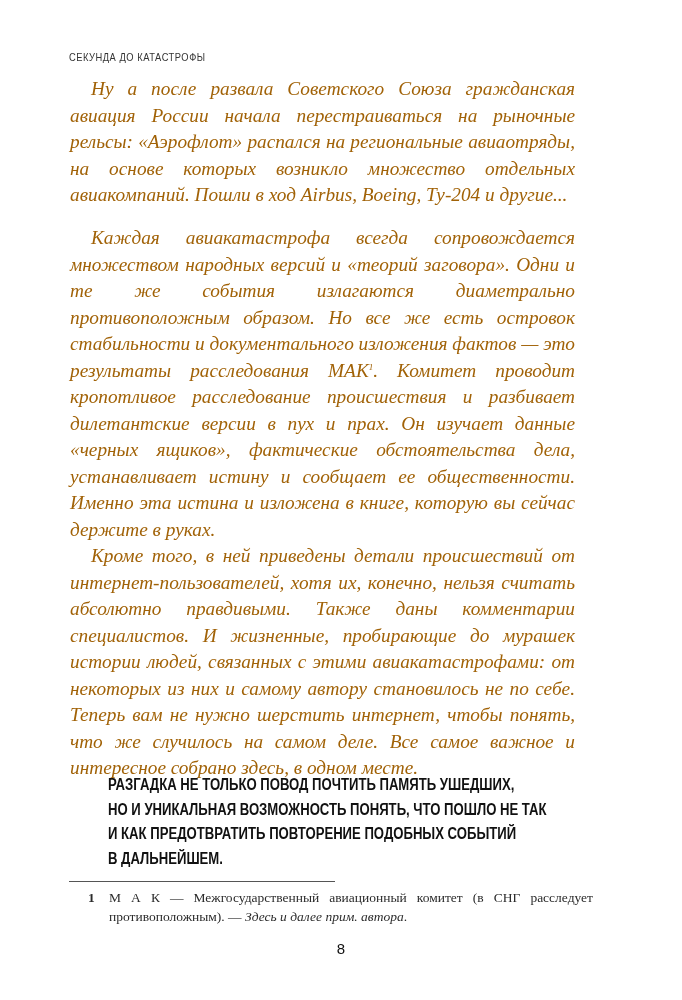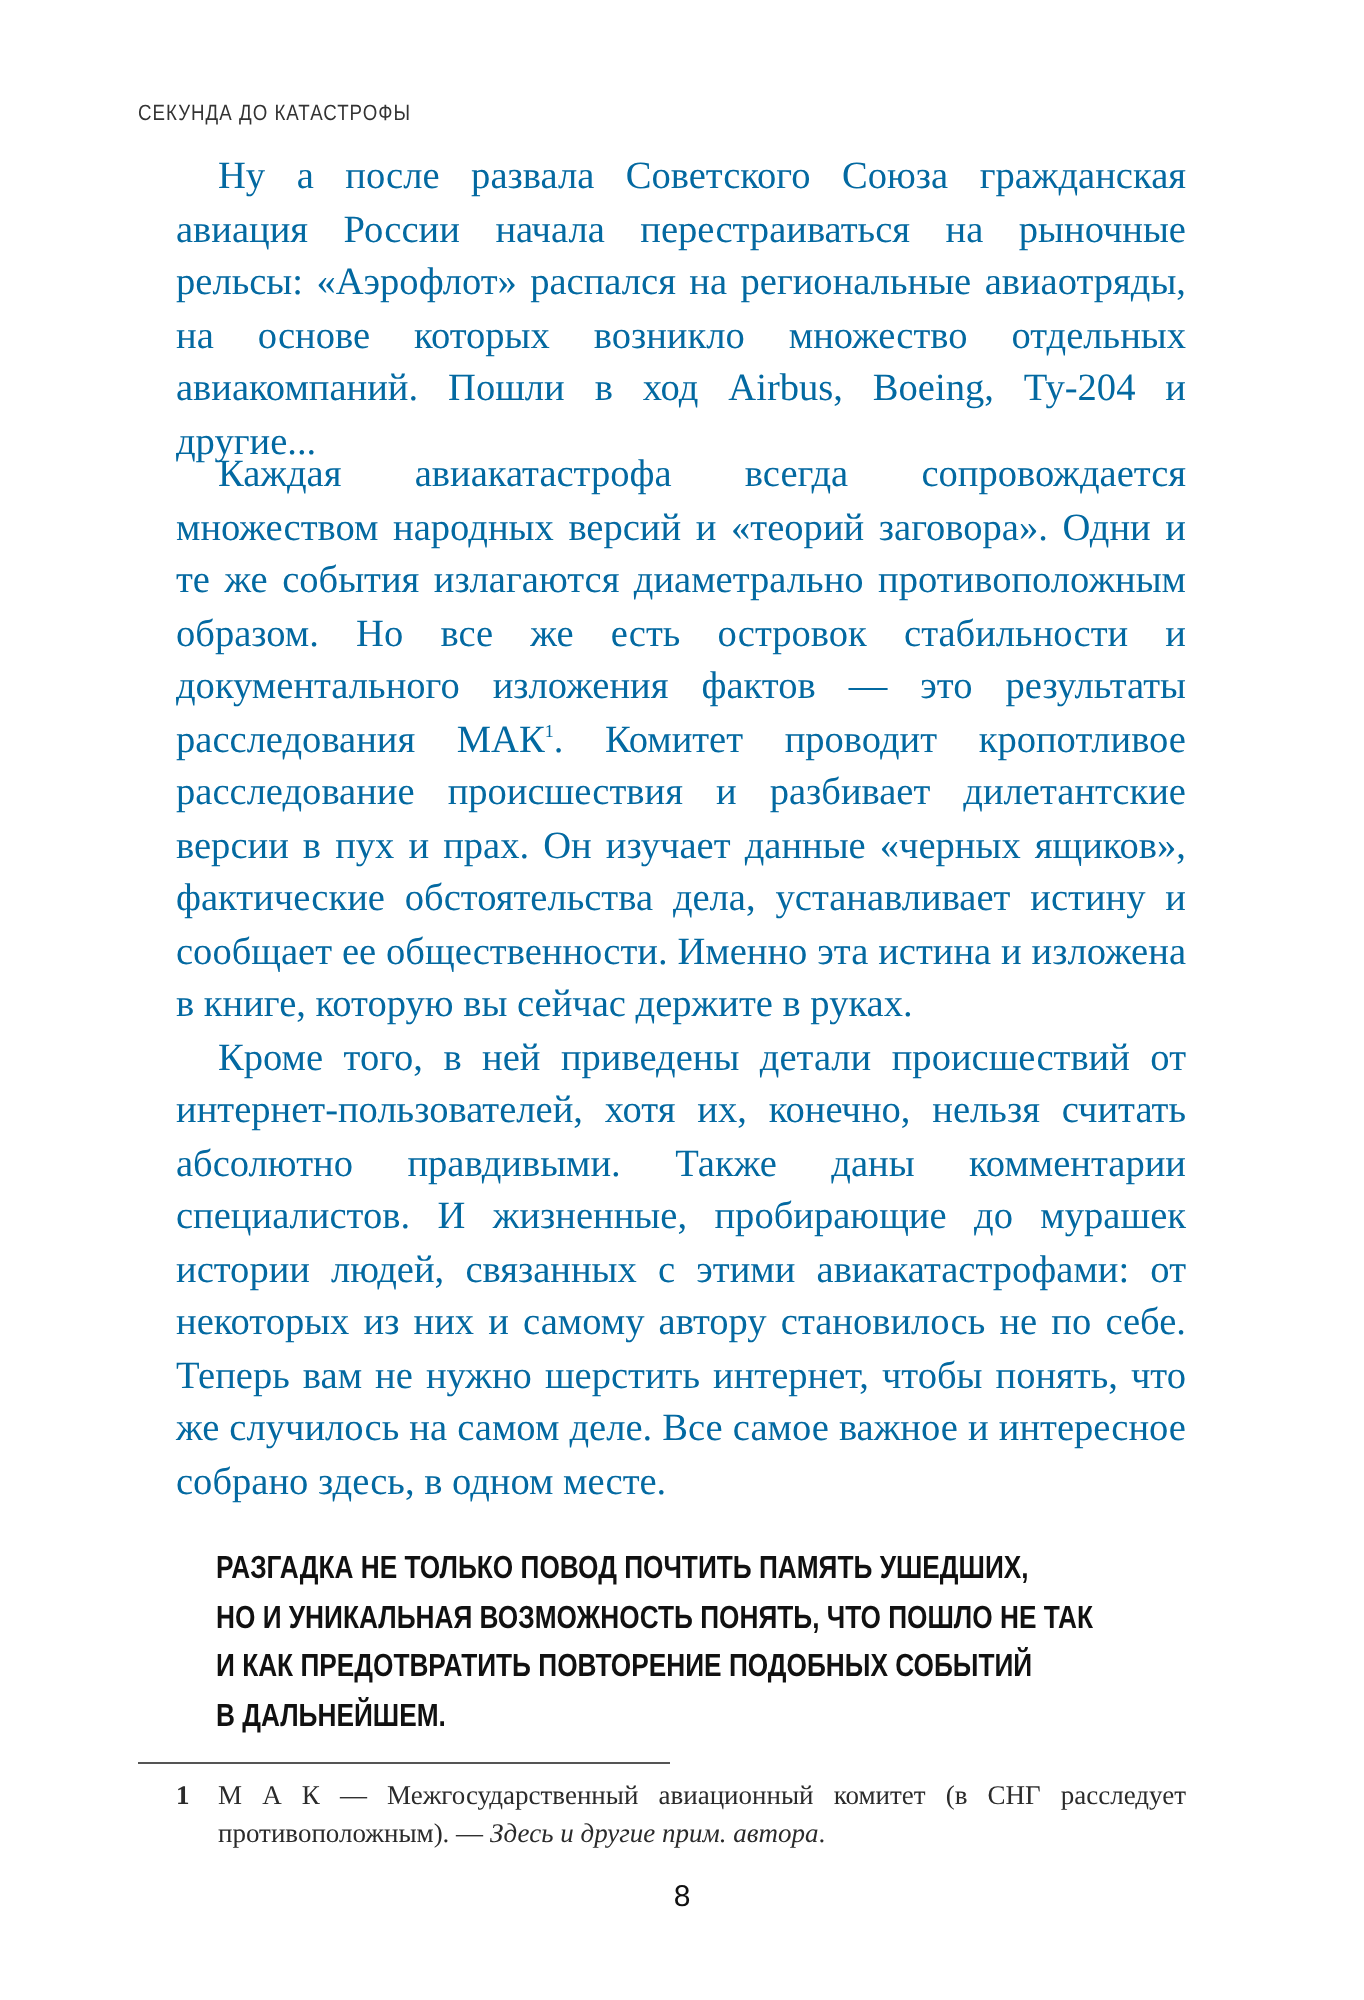--- a/index.html
+++ b/index.html
@@ -3,23 +3,23 @@
 <meta charset="utf-8">
 <style>
   html, body { margin: 0; padding: 0; background: #ffffff; }
   body { width: 682px; height: 1000px; position: relative; overflow: hidden; color: #2b2b2b; }
   .running-head {
     position: absolute; left: 69px; top: 51px;
     font-family: "Liberation Sans", sans-serif; font-size: 11px; letter-spacing: 0.6px;
     font-weight: normal; color: #333; transform: scaleX(0.85); transform-origin: left center;
   }
   .body-text {
-    position: absolute; left: 88px; width: 505px;
+    position: absolute; left: 70px; width: 505px;
     font-family: "Liberation Serif", serif; font-size: 19.3px; line-height: 26.5px;
-    text-align: justify; color: #0369a1;
+    text-align: justify; color: #a16207; font-style: italic;
   }
   .body-text p { margin: 0; text-indent: 21px; text-align: justify; text-align-last: left; }
   #block1 { top: 76px; }
   #block2 { top: 225px; }
   sup.fn { font-size: 9px; vertical-align: super; line-height: 0; }
   .callout {
     position: absolute; left: 108px; top: 773px; width: 430px;
     font-family: "Liberation Sans", sans-serif; font-weight: bold; font-size: 16px;
     line-height: 24.5px; color: #111; text-transform: uppercase;
     transform: scaleX(0.82); transform-origin: left top; white-space: nowrap;
@@ -58,16 +58,16 @@
   <div>Разгадка не только повод почтить память ушедших,</div>
   <div>но и уникальная возможность понять, что пошло не так</div>
   <div>и как предотвратить повторение подобных событий</div>
   <div>в дальнейшем.</div>
 </div>
 
 <div class="fn-rule"></div>
 
 <div class="footnote">
   <span class="num">1</span>
-  <div class="txt"><span>М А К — Межгосударственный авиационный комитет (в СНГ расследует противоположным). — </span><em>Здесь и другие прим. автора</em><span>.</span></div>
+  <div class="txt"><span>М А К — Межгосударственный авиационный комитет (в СНГ расследует противоположным). — </span><em>Здесь и далее прим. автора</em><span>.</span></div>
 </div>
 
 <div class="page-number">8</div>
 
 </body></html>

